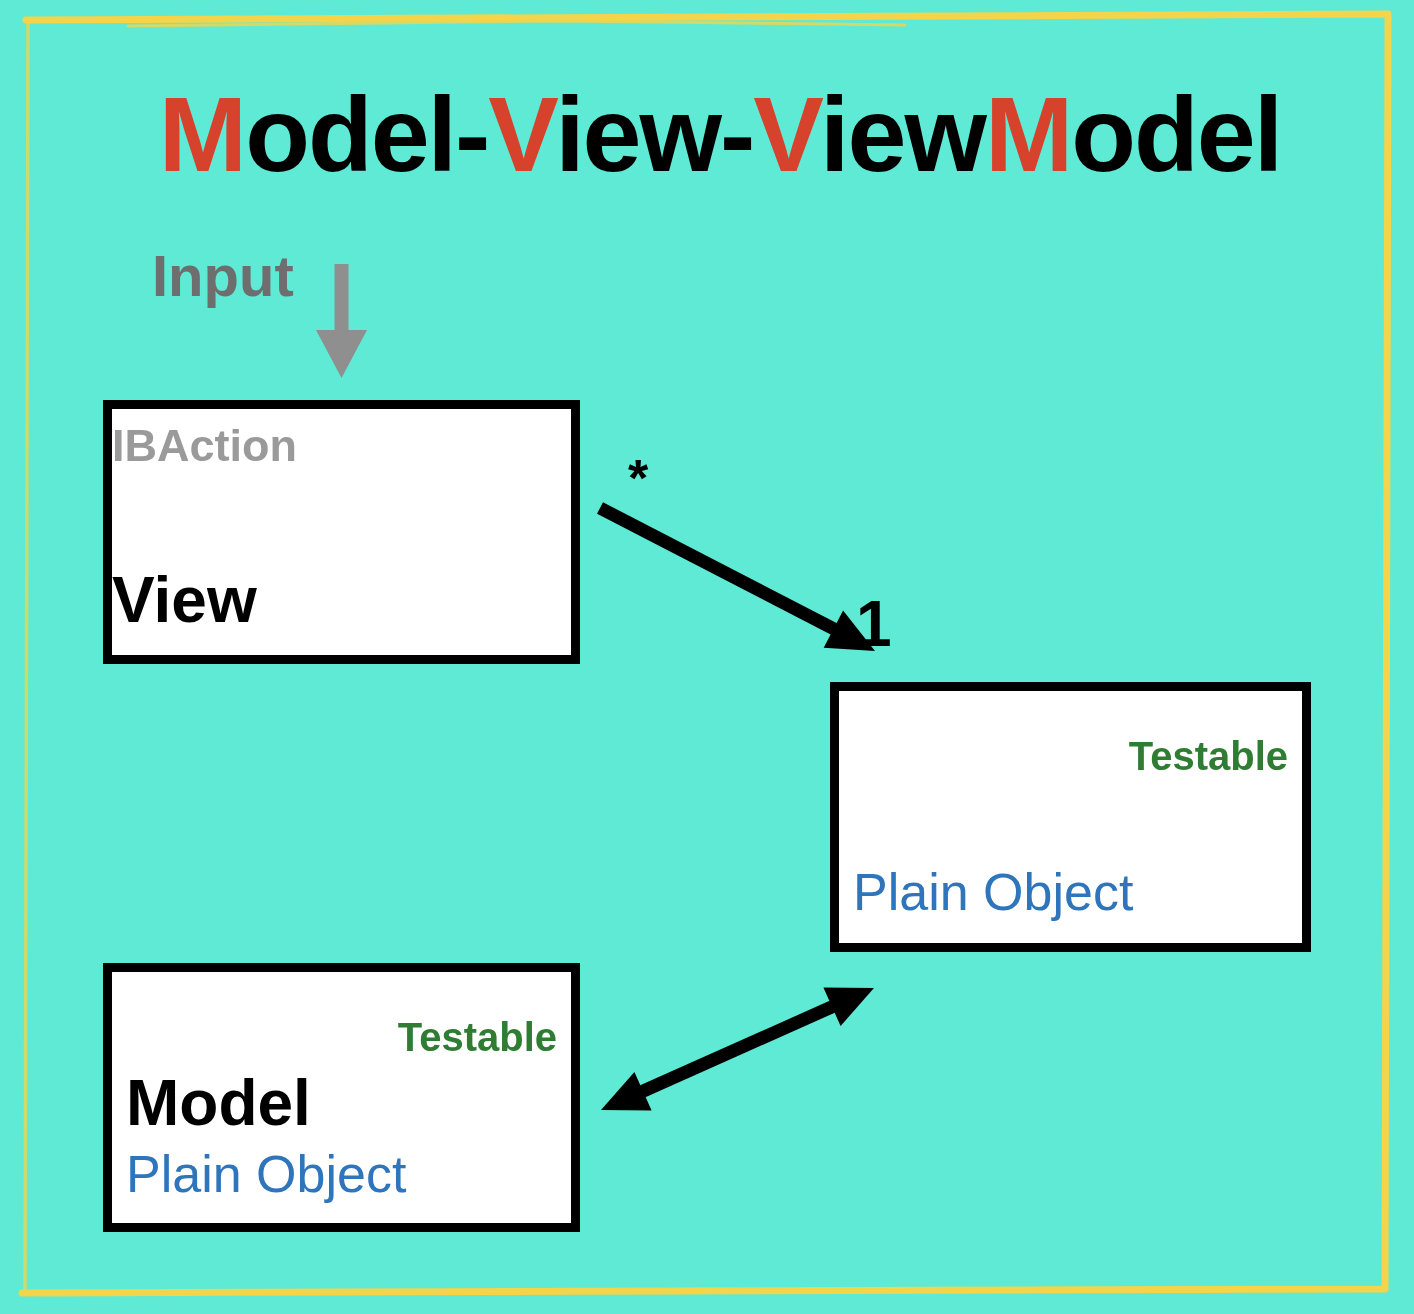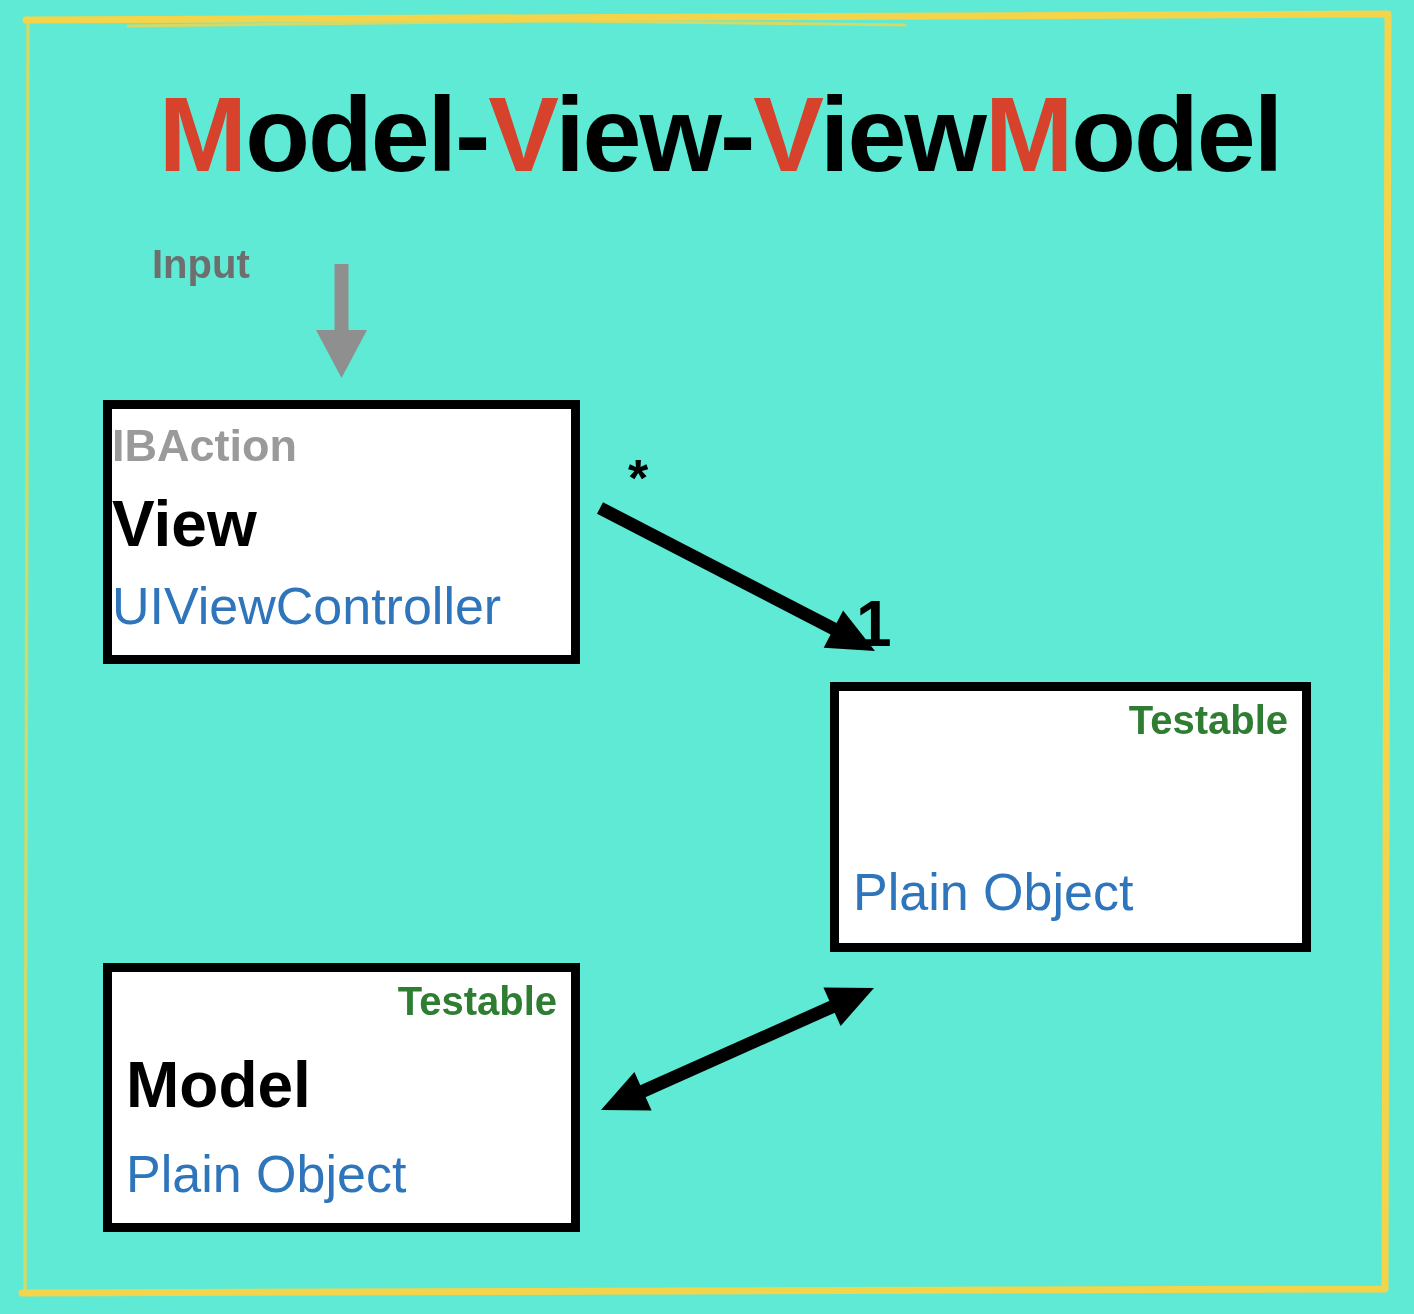--- a/index.html
+++ b/index.html
@@ -25,34 +25,34 @@
   .title{
     position:absolute;left:0;top:74px;width:100%;
     text-align:center;
     font-size:106px;font-weight:bold;letter-spacing:-2px;
     color:var(--diagram-black);
     white-space:nowrap;
   }
   .title .seg-accent{color:var(--accent-red);}
   .input-label{
     position:absolute;left:152px;top:242px;
-    font-size:40px;font-weight:bold;color:var(--input-gray);
+    font-size:58px;font-weight:bold;color:var(--input-gray);
   }
   .uml-box{
     position:absolute;box-sizing:border-box;
     border:9px solid var(--diagram-black);
     background:#ffffff;
     display:flex;flex-direction:column;align-items:flex-start;
     justify-content:space-between;
   }
   .box-view{left:103px;top:400px;width:477px;height:264px;padding:12px 0 20px;}
   .box-viewmodel{left:830px;top:682px;width:481px;height:270px;padding:6px 14px 22px;}
   .box-model{left:103px;top:963px;width:477px;height:269px;padding:6px 14px 20px;}
   .annotation-top{font-size:45px;font-weight:bold;color:var(--muted-gray);line-height:1.1;}
-  .badge-testable{font-size:40px;font-weight:bold;color:var(--testable-green);align-self:flex-end;line-height:1.15;}
+  .badge-testable{font-size:40px;font-weight:bold;color:var(--testable-green);align-self:flex-end;line-height:1.15;margin-top:36px;}
   .class-name{font-size:64px;font-weight:bold;color:var(--diagram-black);line-height:1.1;}
   .class-name-lg{font-size:66px;}
   .annotation-bottom{font-size:52px;color:var(--class-blue);line-height:1.1;}
   .multiplicity{
     position:absolute;font-weight:bold;color:var(--diagram-black);line-height:1;
   }
   .mult-star{left:628px;top:452px;font-size:52px;}
   .mult-one{left:856px;top:592px;font-size:64px;}
   svg .yellow-stroke{stroke:var(--border-yellow);fill:none;stroke-linejoin:round;stroke-linecap:round;}
   svg .black-fill{fill:var(--diagram-black);}
@@ -84,21 +84,20 @@
 
   <div class="title">
     <span class="seg-accent">M</span><span>odel-</span><span class="seg-accent">V</span><span>iew-</span><span class="seg-accent">V</span><span>iew</span><span class="seg-accent">M</span><span>odel</span>
   </div>
 
   <div class="input-label">Input</div>
 
   <div class="uml-box box-view">
     <div class="annotation-top">IBAction</div>
     <div class="class-name">View</div>
-    <div class="annotation-bottom">UIViewController</div>
   </div>
 
   <div class="uml-box box-viewmodel">
     <div class="badge-testable">Testable</div>
     <div class="annotation-bottom">Plain Object</div>
   </div>
 
   <div class="uml-box box-model">
     <div class="badge-testable">Testable</div>
     <div class="class-name">Model</div>

